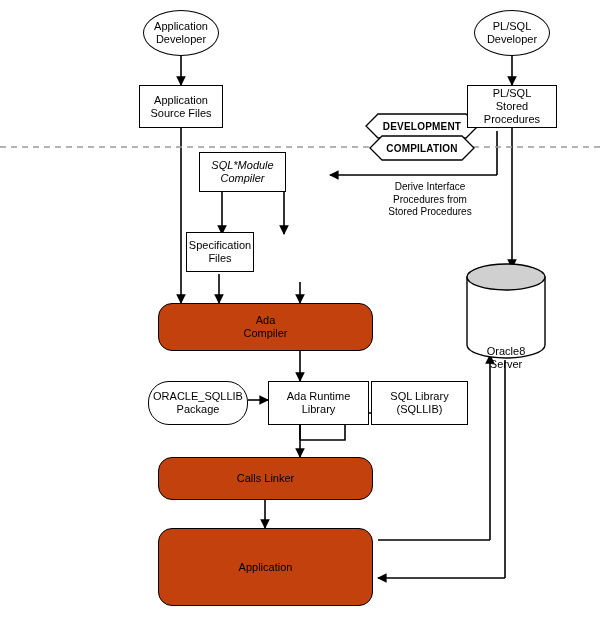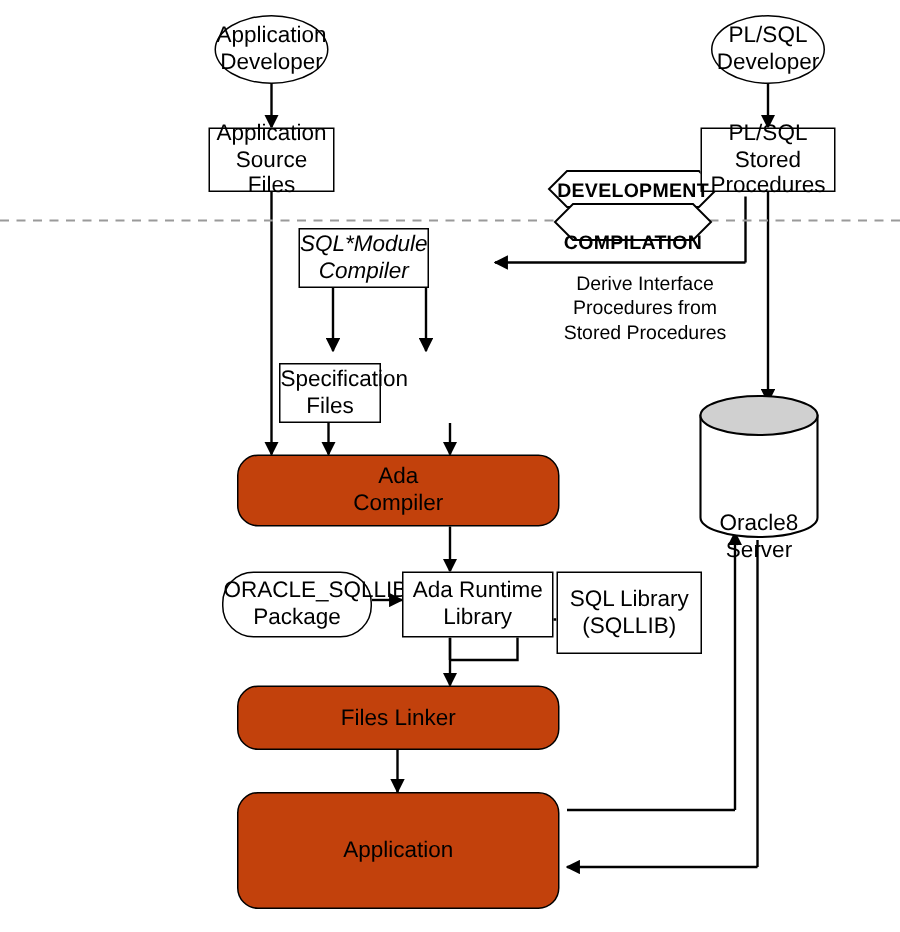--- a/index.html
+++ b/index.html
@@ -23,21 +23,21 @@
     height: 621px;
   }
   .node {
     position: absolute;
     box-sizing: border-box;
     display: flex;
     align-items: center;
     justify-content: center;
     text-align: center;
     color: #000;
-    font-size: 15px;
+    font-size: 11px;
     line-height: 1.18;
     z-index: 3;
   }
   .node .lbl { display: block; width: 100%; }
   .rect {
     border: 1.3px solid #000;
     background: #ffffff;
   }
   .round {
     border: 1.3px solid #000;
@@ -47,29 +47,29 @@
   .ellipse {
     border: 1.3px solid #000;
     background: #ffffff;
     border-radius: 50%;
   }
   .hex-label {
     position: absolute;
     display: flex;
     align-items: center;
     justify-content: center;
-    font-size: 13px;
+    font-size: 10px;
     font-weight: bold;
     letter-spacing: .2px;
     color: #000;
     z-index: 4;
   }
   .plain {
     position: absolute;
-    font-size: 13px;
+    font-size: 10px;
     line-height: 1.25;
     color: #000;
     text-align: center;
     z-index: 3;
   }
   .italic { font-style: italic; }
 </style>
 </head>
 <body>
 
@@ -151,55 +151,55 @@
   </div>
 
   <div class="node rect" style="left:467px; top:85px; width:90px; height:43px;">
     <span class="lbl">PL/SQL<br>Stored Procedures</span>
   </div>
 
   <div class="hex-label" style="left:366px; top:114px; width:112px; height:24px;">
     <span>DEVELOPMENT</span>
   </div>
 
-  <div class="hex-label" style="left:370px; top:149px; width:104px; height:24px;">
+  <div class="hex-label" style="left:370px; top:136px; width:104px; height:24px;">
     <span>COMPILATION</span>
   </div>
 
   <div class="node rect italic" style="left:199px; top:152px; width:87px; height:40px;">
     <span class="lbl">SQL*Module<br>Compiler</span>
   </div>
 
   <div class="plain" style="left:360px; top:181px; width:140px;">
     <span>Derive Interface<br>Procedures from<br>Stored Procedures</span>
   </div>
 
-  <div class="node rect" style="left:186px; top:242px; width:68px; height:40px;">
+  <div class="node rect" style="left:186px; top:232px; width:68px; height:40px;">
     <span class="lbl">Specification<br>Files</span>
   </div>
 
 
   <div class="node round" style="left:158px; top:303px; width:215px; height:48px;">
     <span class="lbl">Ada<br>Compiler</span>
   </div>
 
   <div class="node rect" style="left:148px; top:381px; width:100px; height:44px;border-radius:21px;">
     <span class="lbl">ORACLE_SQLLIB<br>Package</span>
   </div>
 
   <div class="node rect" style="left:268px; top:381px; width:101px; height:44px;">
     <span class="lbl">Ada Runtime<br>Library</span>
   </div>
 
-  <div class="node rect" style="left:371px; top:381px; width:97px; height:55px;">
+  <div class="node rect" style="left:371px; top:381px; width:97px; height:44px;">
     <span class="lbl">SQL Library<br>(SQLLIB)</span>
   </div>
 
   <div class="node round" style="left:158px; top:457px; width:215px; height:43px;">
-    <span class="lbl">Files Linker</span>
+    <span class="lbl">Calls Linker</span>
   </div>
 
   <div class="node round" style="left:158px; top:528px; width:215px; height:78px;">
     <span class="lbl">Application</span>
   </div>
 
   <div class="node" style="left:467px; top:290px; width:78px; height:50px;margin-top:43px;">
     <span class="lbl">Oracle8<br>Server</span>
   </div>
 

